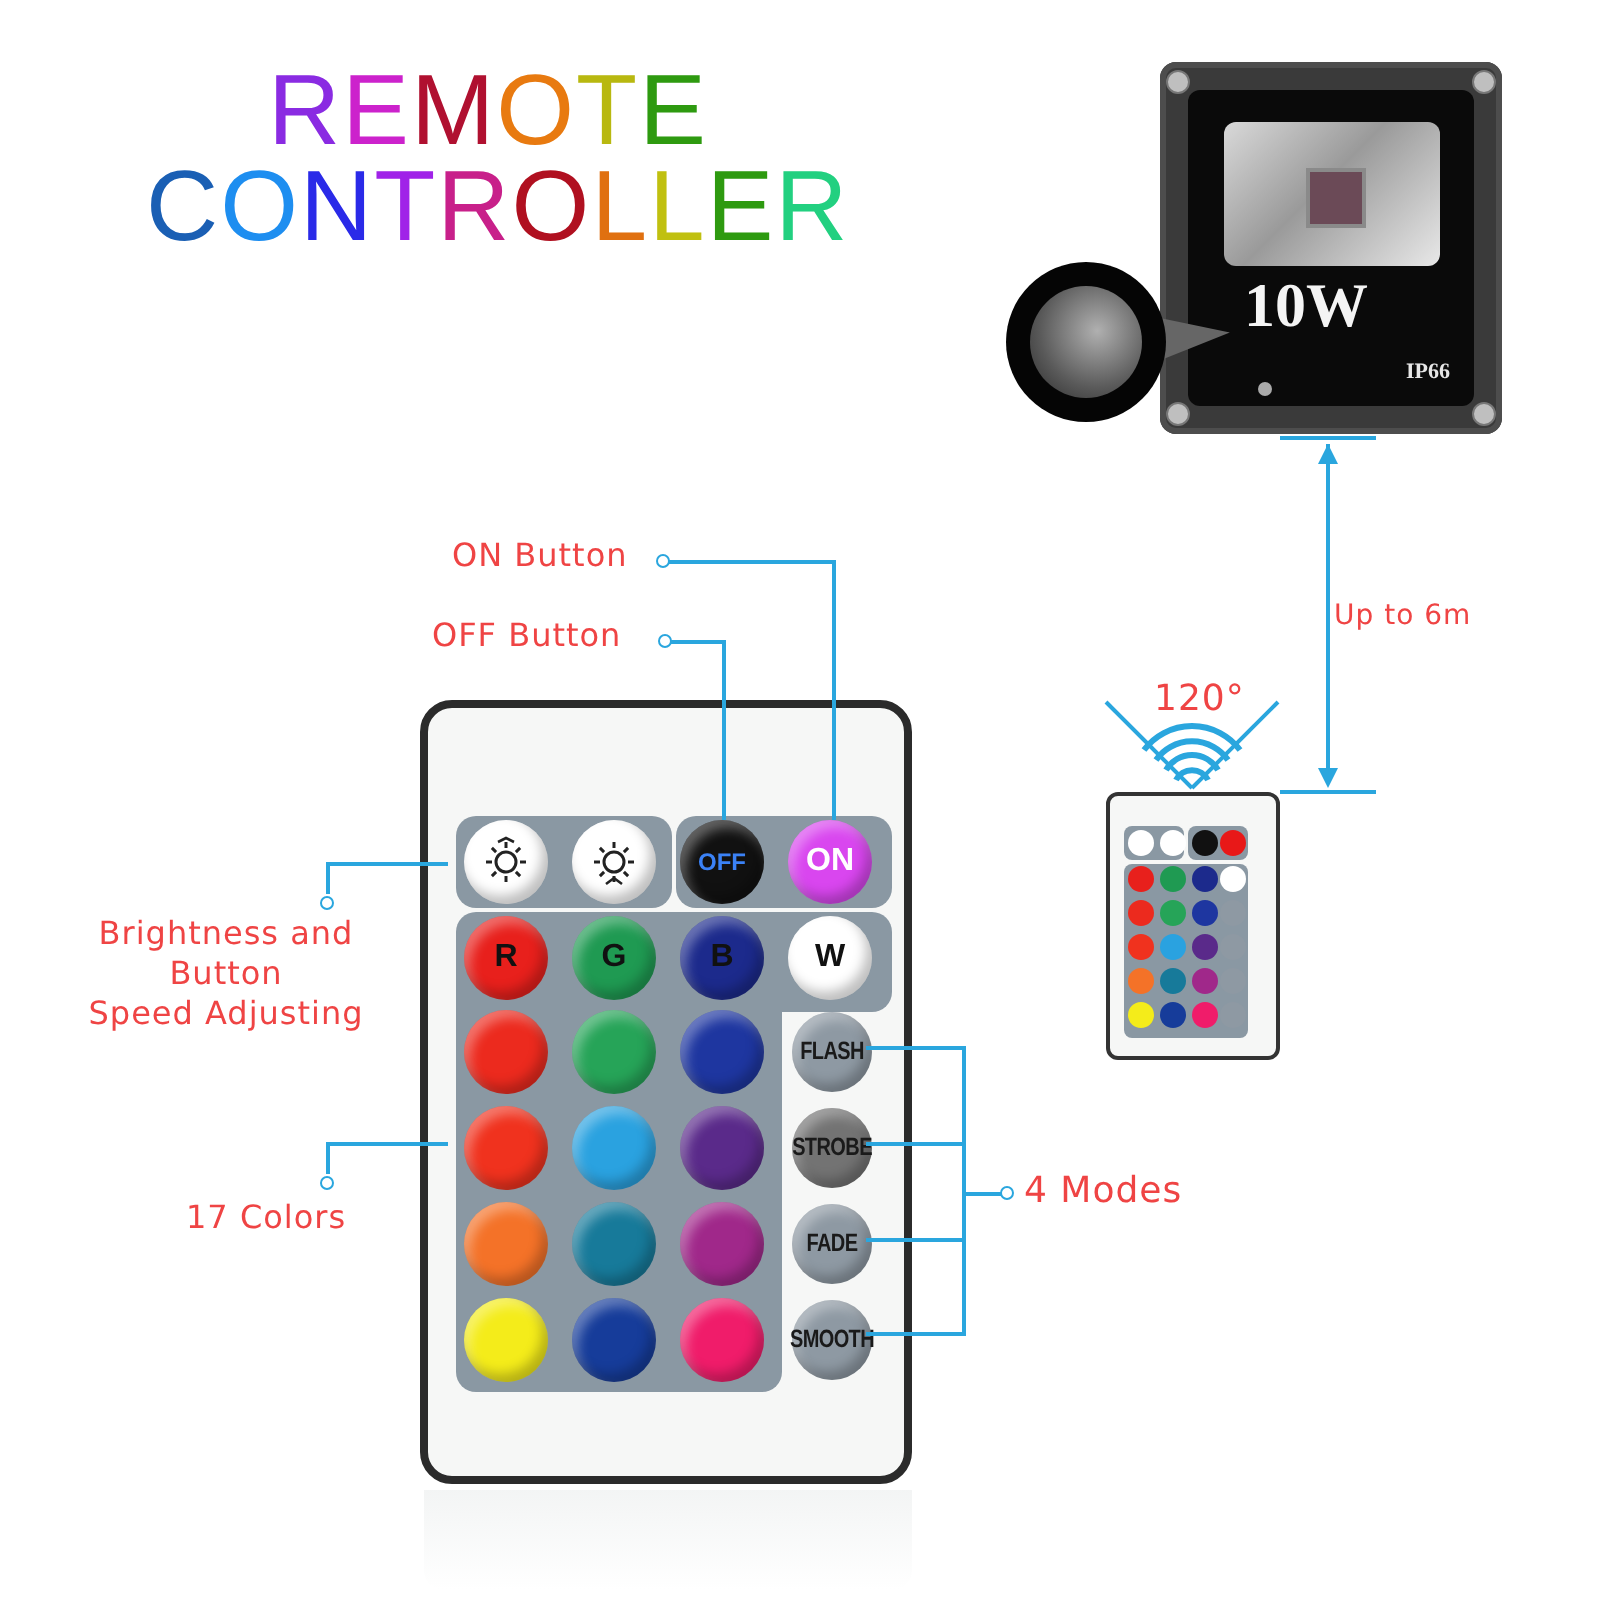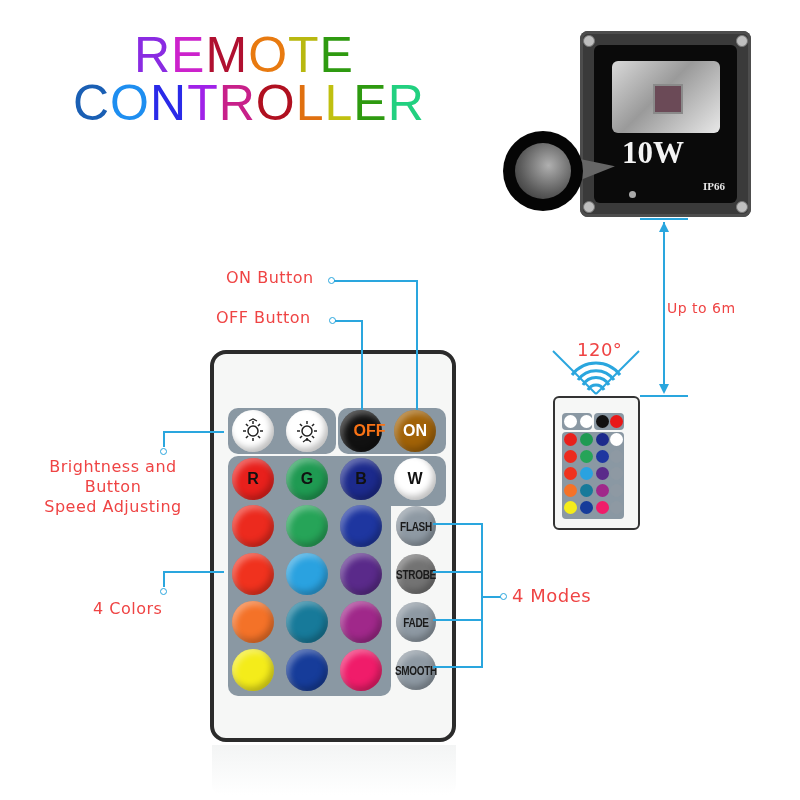--- a/index.html
+++ b/index.html
@@ -148,23 +148,23 @@
           <line x1="13" y1="20" x2="13" y2="23" stroke="#222" stroke-width="1.5"></line>
           <line x1="8.050252531694168" y1="17.949747468305834" x2="5.928932188134525" y2="20.071067811865476" stroke="#222" stroke-width="1.5"></line>
           <line x1="6" y1="13" x2="3" y2="13.000000000000002" stroke="#222" stroke-width="1.5"></line>
           <line x1="8.050252531694166" y1="8.050252531694168" x2="5.928932188134523" y2="5.928932188134525" stroke="#222" stroke-width="1.5"></line>
           <line x1="12.999999999999998" y1="6" x2="12.999999999999998" y2="3" stroke="#222" stroke-width="1.5"></line>
           <line x1="17.94974746830583" y1="8.050252531694166" x2="20.071067811865476" y2="5.928932188134523" stroke="#222" stroke-width="1.5"></line>
           <path d="M9,24 L13,21 L17,24" stroke="#222" fill="none" stroke-width="1.3"></path>
         </svg>
       </div>
       <div class="btn" style="left: 126px; top: 56px; width: 42px; height: 42px; background: rgb(17, 17, 17);">
-        <span class="txt" style="color: #f97316; font-size: 16px; padding-left: 17px;">OFF</span>
-      </div>
-      <div class="btn" style="left: 180px; top: 56px; width: 42px; height: 42px; background: #a16207; text-align: center;">
+        <span class="txt" style="color: #3b82f6; font-size: 12px;">OFF</span>
+      </div>
+      <div class="btn" style="left: 180px; top: 56px; width: 42px; height: 42px; background: #d946ef; text-align: center;">
         <span class="txt" style="color: rgb(255, 255, 255); font-size: 16px;">ON</span>
       </div>
       <div class="btn" style="left: 18px; top: 104px; width: 42px; height: 42px; background: rgb(232, 32, 28);">
         <span class="txt" style="color: rgb(17, 17, 17); font-size: 16px;">R</span>
       </div>
       <div class="btn" style="left: 72px; top: 104px; width: 42px; height: 42px; background: rgb(31, 154, 82);">
         <span class="txt" style="color: rgb(17, 17, 17); font-size: 16px;">G</span>
       </div>
       <div class="btn" style="left: 126px; top: 104px; width: 42px; height: 42px; background: rgb(28, 42, 140);">
         <span class="txt" style="color: rgb(17, 17, 17); font-size: 16px;">B</span>
@@ -215,21 +215,21 @@
 <div class="dot" style="left:160px; top:448px;"></div>
 <div class="label center" style="left:28px; top:457px; width:170px; line-height:20px;">
   <div>Brightness and</div>
   <div>Button</div>
   <div>Speed Adjusting</div>
 </div>
 
 <div class="ln" style="left:164px; top:571px; width:60px; height:2px;"></div>
 <div class="ln" style="left:163px; top:571px; width:2px; height:16px;"></div>
 <div class="dot" style="left:160px; top:588px;"></div>
-<div class="label" style="left:93px; top:599px;">4 Colors</div>
+<div class="label" style="left:93px; top:599px;">17 Colors</div>
 
 <div class="ln" style="left:433px; top:523px; width:50px; height:2px;"></div>
 <div class="ln" style="left:433px; top:571px; width:50px; height:2px;"></div>
 <div class="ln" style="left:433px; top:619px; width:50px; height:2px;"></div>
 <div class="ln" style="left:433px; top:666px; width:50px; height:2px;"></div>
 <div class="ln" style="left:481px; top:523px; width:2px; height:145px;"></div>
 <div class="ln" style="left:483px; top:596px; width:18px; height:2px;"></div>
 <div class="dot" style="left:500px; top:593px;"></div>
 <div class="label" style="left:512px; top:585px; font-size:18px;"><span>4 Modes</span></div>
 

